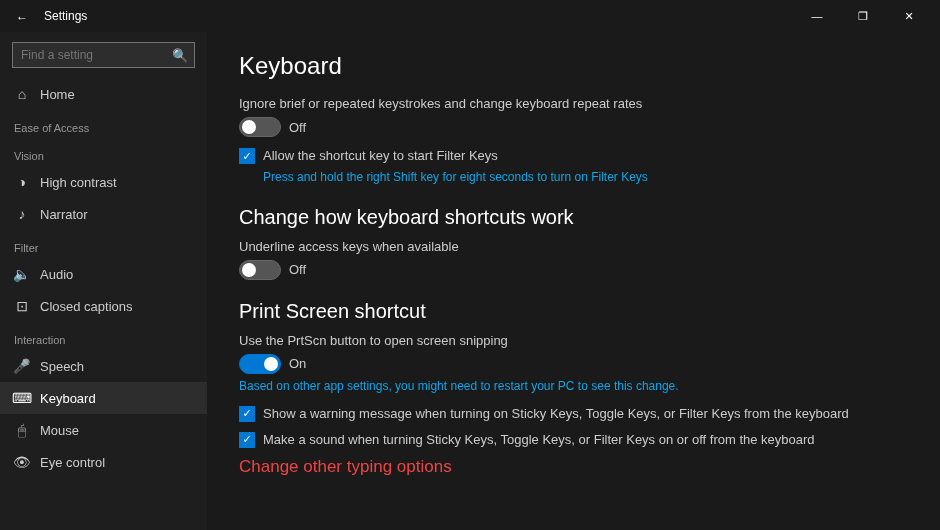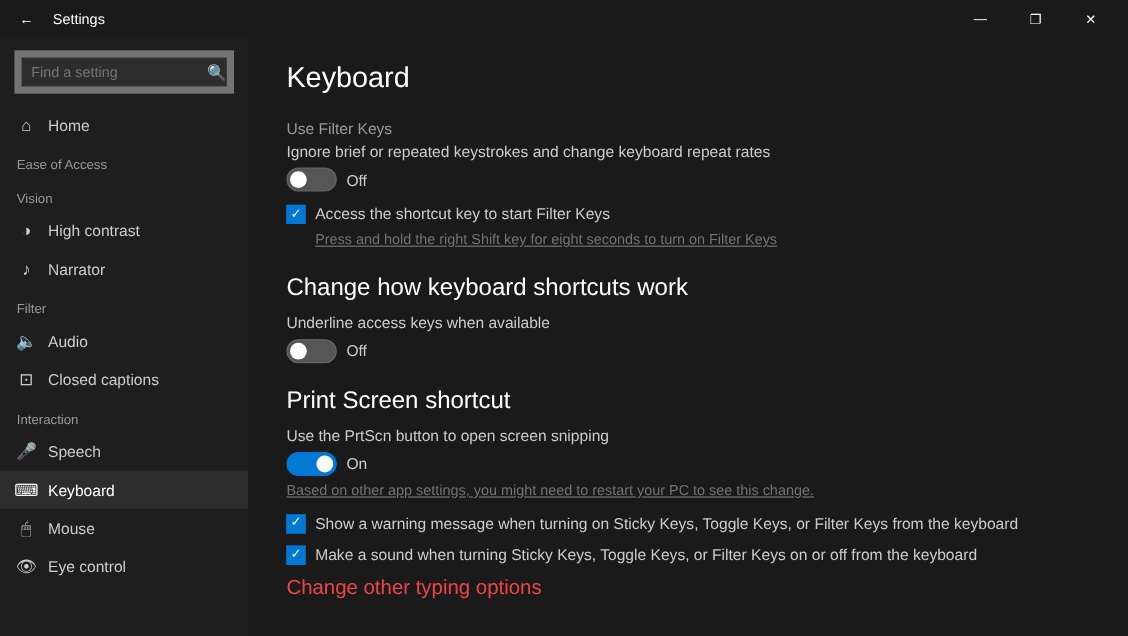--- a/index.html
+++ b/index.html
@@ -89,21 +89,21 @@
       outline: none;
     }
     .search-wrapper {
       position: relative;
       display: flex;
       align-items: center;
     }
     .search-wrapper input {
       width: 100%;
       background: #2d2d2d;
-      border: 6px solid #737373;
+      border: 1px solid #737373;
       color: #fff;
       padding: 5px 28px 5px 8px;
       font-size: 12px;
       outline: none;
     }
     .search-icon {
       position: absolute;
       right: 6px;
       color: #aaa;
       font-size: 13px;
@@ -160,24 +160,23 @@
     .setting-row {
       margin-bottom: 10px;
     }
     .setting-label {
       font-size: 13px;
       color: #ccc;
       margin-bottom: 6px;
     }
     .setting-desc {
       font-size: 12px;
-      color: #737373;
+      color: #0ea5e9;
       margin-top: 4px;
       line-height: 1.4;
-      text-decoration: underline;
     }
 
     
     .toggle-container {
       display: flex;
       align-items: center;
       gap: 8px;
       margin: 4px 0;
     }
     .toggle {
@@ -329,40 +328,39 @@
     <div class="sidebar-nav-item">
       <span class="icon">👁</span>
       <span>Eye control</span>
     </div>
   </div>
 
   <div class="content">
     <h1 class="content-title">Keyboard</h1>
 
     
-    <div class="fade-top">Use Filter Keys</div>
 
     
     <div class="setting-row">
       <div class="setting-label">Ignore brief or repeated keystrokes and change keyboard repeat rates</div>
       <div class="toggle-container">
         <div class="toggle off">
           <div class="toggle-thumb"></div>
         </div>
         <span class="toggle-label">Off</span>
       </div>
     </div>
 
     
     <div class="checkbox-row">
       <div class="checkbox">
         <span class="checkbox-check">✓</span>
       </div>
       <div>
-        <div class="checkbox-text">Access the shortcut key to start Filter Keys</div>
+        <div class="checkbox-text">Allow the shortcut key to start Filter Keys</div>
         <div class="setting-desc">Press and hold the right Shift key for eight seconds to turn on Filter Keys</div>
       </div>
     </div>
 
     
     <div class="section-heading">Change how keyboard shortcuts work</div>
 
     <div class="setting-row">
       <div class="setting-label">Underline access keys when available</div>
       <div class="toggle-container">

